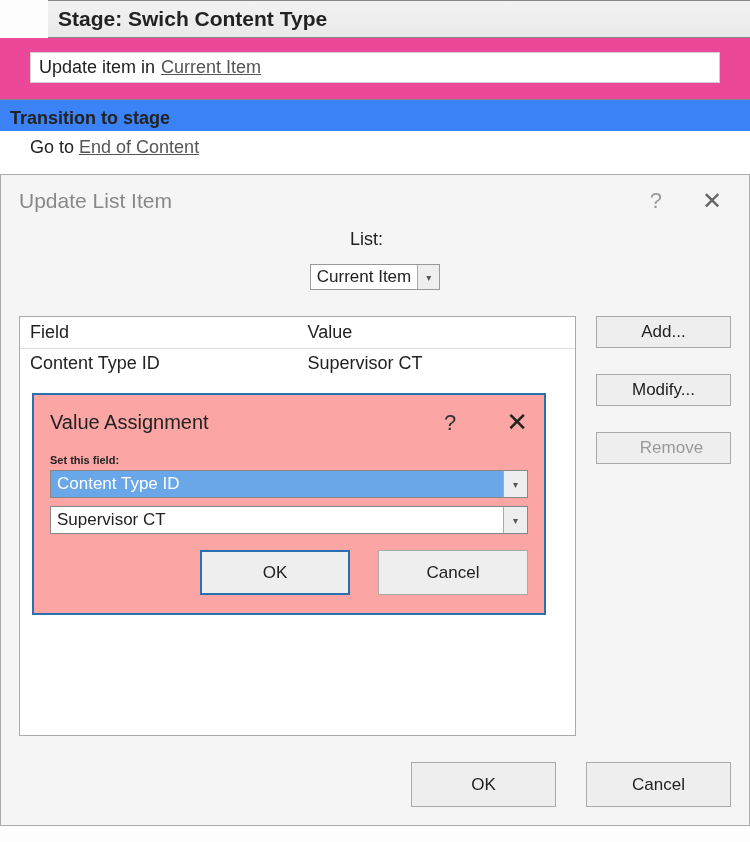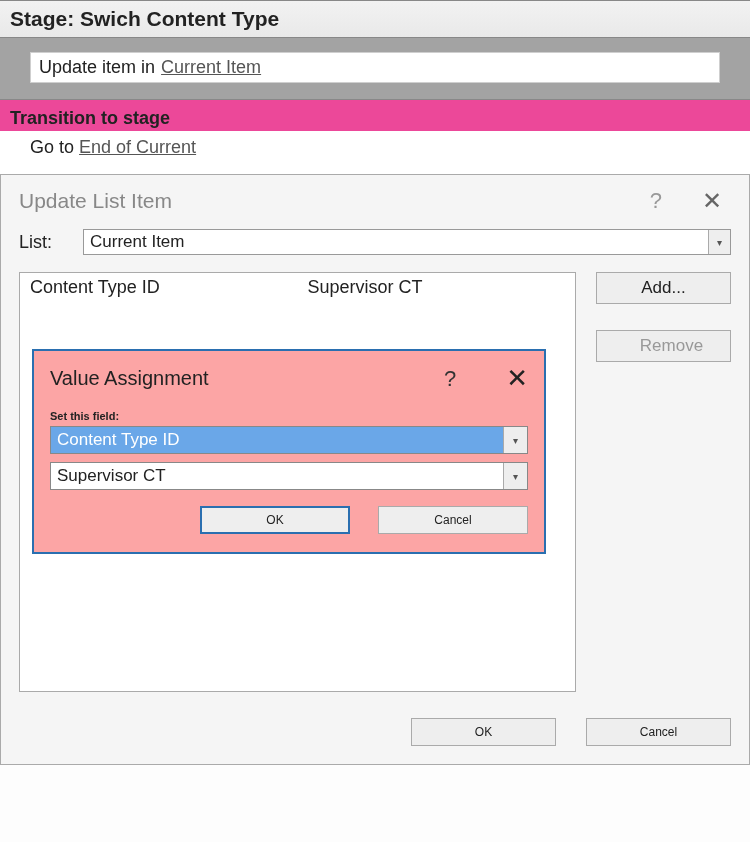--- a/index.html
+++ b/index.html
@@ -12,24 +12,25 @@
     }
 
     
     .stage-header {
       background: linear-gradient(#f2f2f2,#e9e9e9);
       border-top: 1px solid #888;
       border-bottom: 1px solid #888;
       padding: 6px 10px;
       font-size: 21px;
       font-weight: 700;
+      margin-left: 48px;
     }
 
     .stage-body {
-      background: #a3a3a3;
+      background: #ec4899;
       padding: 14px 4px 16px 30px;
     }
 
     .action-box {
       border: 1px solid #cfcfcf;
       display: inline-flex;
       align-items: baseline;
       gap: 6px;
       padding: 4px 8px;
       font-size: 18px;
@@ -40,21 +41,21 @@
       color: #555;
       text-decoration: underline;
       cursor: pointer;
     }
 
     .transition-header {
       border-top: 1px solid #888;
       padding: 8px 10px 2px 10px;
       font-size: 18px;
       font-weight: 700;
-      background:#ec4899;
+      background:#3b82f6;
     }
 
     .transition-body {
       background:#fff;
       padding: 6px 12px 16px 30px;
       font-size: 18px;
     }
 
     
     .dialog1 {
@@ -83,21 +84,22 @@
     }
 
     .dialog1-body {
       padding: 0 18px 16px 18px;
     }
 
     .list-row {
       display: flex;
       align-items: center;
       gap: 14px;
-      margin-bottom: 17px;
+      margin-bottom: 26px;
+      flex-direction: column;
     }
     .list-label {
       font-size: 18px;
       width: 50px;
     }
     .select-box {
       flex: 1;
       display: flex;
       border: 1px solid #999;
       background: #fff;
@@ -220,27 +222,27 @@
     }
 
     .dlg-btn-row {
       display: flex;
       justify-content: flex-end;
       gap: 28px;
       margin-top: 16px;
     }
     .dlg-btn {
       width: 150px;
-      height: 28px;
+      height: 45px;
       background: #eee;
       border: 1px solid #aaa;
       display: flex;
       align-items: center;
       justify-content: center;
-      font-size: 12px;
+      font-size: 17px;
       cursor: pointer;
     }
     .dlg-btn.default { border: 2px solid #2a6fb0; }
 
     .outer-btn-row {
       display:flex;
       justify-content: flex-end;
       gap: 30px;
       padding: 10px 18px 18px 18px;
     }
@@ -257,21 +259,21 @@
   <div class="action-box">
     <span>Update item in</span>
     <span class="link-text">Current Item</span>
   </div>
 </div>
 
 <div class="transition-header">Transition to stage</div>
 
 <div class="transition-body">
   <span>Go to</span>
-  <span class="link-text">End of Current</span>
+  <span class="link-text">End of Content</span>
 </div>
 
 <div class="dialog1">
   <div class="dialog1-title">
     <span>Update List Item</span>
     <span class="spacer"></span>
     <span class="help-icon">?</span>
     <span class="close-x">✕</span>
   </div>
 
@@ -279,20 +281,24 @@
     <div class="list-row">
       <span class="list-label">List:</span>
       <div class="select-box">
         <span class="sel-val">Current Item</span>
         <span class="sel-btn">▾</span>
       </div>
     </div>
 
     <div class="mid-row">
       <div class="grid">
+        <div class="grid-head">
+          <div class="col">Field</div>
+          <div class="col">Value</div>
+        </div>
         <div class="grid-row">
           <div class="col">Content Type ID</div>
           <div class="col">Supervisor CT</div>
         </div>
 
         <div class="dialog2">
           <div class="dialog2-title">
             <span>Value Assignment</span>
             <span class="spacer"></span>
             <span class="help2">?</span>
@@ -311,20 +317,21 @@
             <div class="dlg-btn-row">
               <div class="dlg-btn default">OK</div>
               <div class="dlg-btn">Cancel</div>
             </div>
           </div>
         </div>
       </div>
 
       <div class="side-btns">
         <div class="btn">Add...</div>
+        <div class="btn">Modify...</div>
         <div class="btn disabled">Remove</div>
       </div>
     </div>
   </div>
 
   <div class="outer-btn-row">
     <div class="dlg-btn" style="width:145px">OK</div>
     <div class="dlg-btn" style="width:145px">Cancel</div>
   </div>
 </div>

